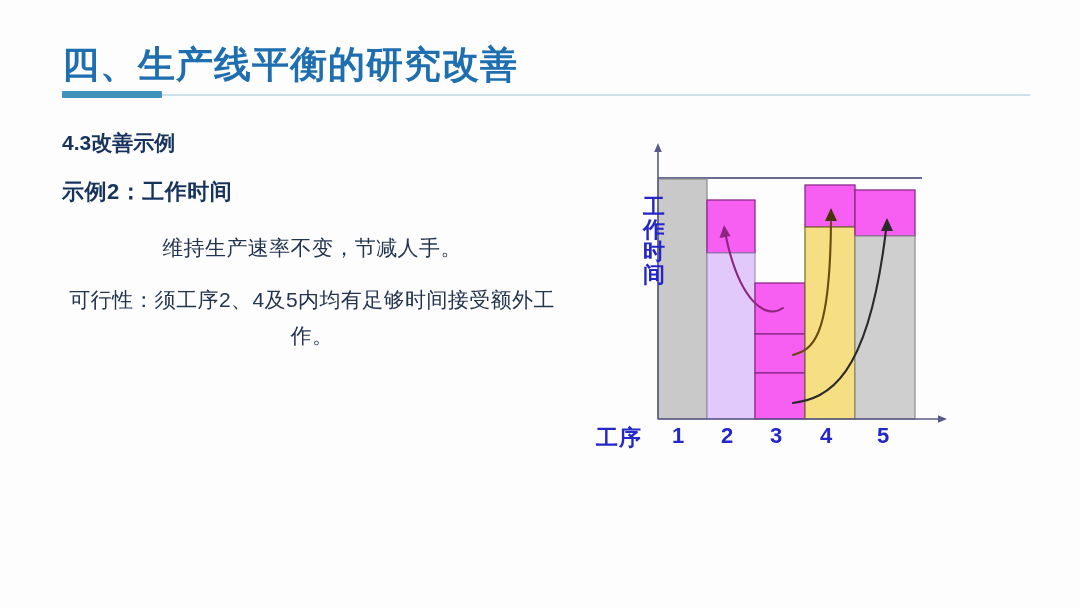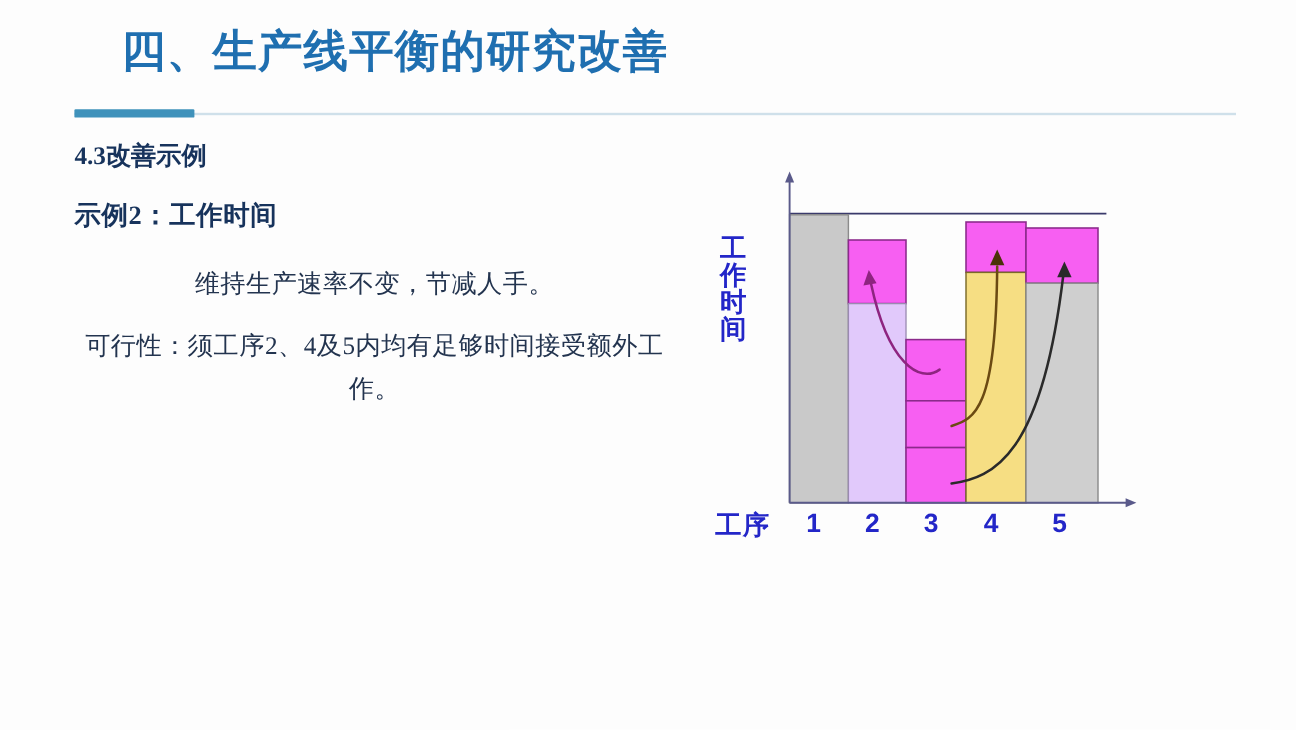--- a/index.html
+++ b/index.html
@@ -4,55 +4,55 @@
 <style>
   html,body{margin:0;padding:0;}
   body{
     width:1080px;height:608px;background:#ffffff;
     font-family:"Liberation Sans","DejaVu Sans",sans-serif;
     overflow:hidden;position:relative;
   }
   .slide{position:absolute;inset:0;background:#fdfdfd;}
 
   
-  .title-wrap{position:absolute;left:62px;top:22px;width:980px;margin-left:39px;}
+  .title-wrap{position:absolute;left:62px;top:44px;width:980px;}
   .title{
     font-size:37px;font-weight:bold;color:#1f6fb0;
     letter-spacing:1px;line-height:1.12;white-space:nowrap;
   }
   .title-rule{
     position:absolute;left:62px;top:94px;width:968px;height:1.5px;
     background:#cfe0ea;
   }
   .title-rule-accent{
     position:absolute;left:62px;top:91px;width:100px;height:7px;
     background:#3f92bb;border-radius:1px;
   }
 
   
-  .left-col{position:absolute;left:62px;top:118px;width:500px;font-family:Liberation Serif, serif;}
+  .left-col{position:absolute;left:62px;top:130px;width:500px;}
   .h-sub{
     font-size:21px;font-weight:bold;color:#17335c;
     margin:0 0 24px 0;line-height:1.2;
   }
   .h-sub2{
     font-size:22px;font-weight:bold;color:#17335c;
     margin:0 0 24px 0;line-height:1.2;letter-spacing:.5px;
   }
   .para{
     font-size:21px;color:#23344f;line-height:1.72;
     margin:0 0 16px 0;letter-spacing:.4px;text-align:center;
   }
 
   
   .chart{position:absolute;left:590px;top:130px;width:400px;height:345px;}
   .chart svg{display:block;}
 
   .axis-ylabel{
-    position:absolute;left:596px;top:196px;width:30px;
+    position:absolute;left:639px;top:196px;width:30px;
     font-size:22px;font-weight:bold;color:#2326c8;
     line-height:1.03;text-align:center;letter-spacing:0px;
   }
   .axis-xlabel{
     position:absolute;left:596px;top:423px;
     font-size:22px;font-weight:bold;color:#2326c8;
     letter-spacing:1px;
   }
   .xticks{position:absolute;left:655px;top:423px;width:262px;height:30px;}
   .xtick{

